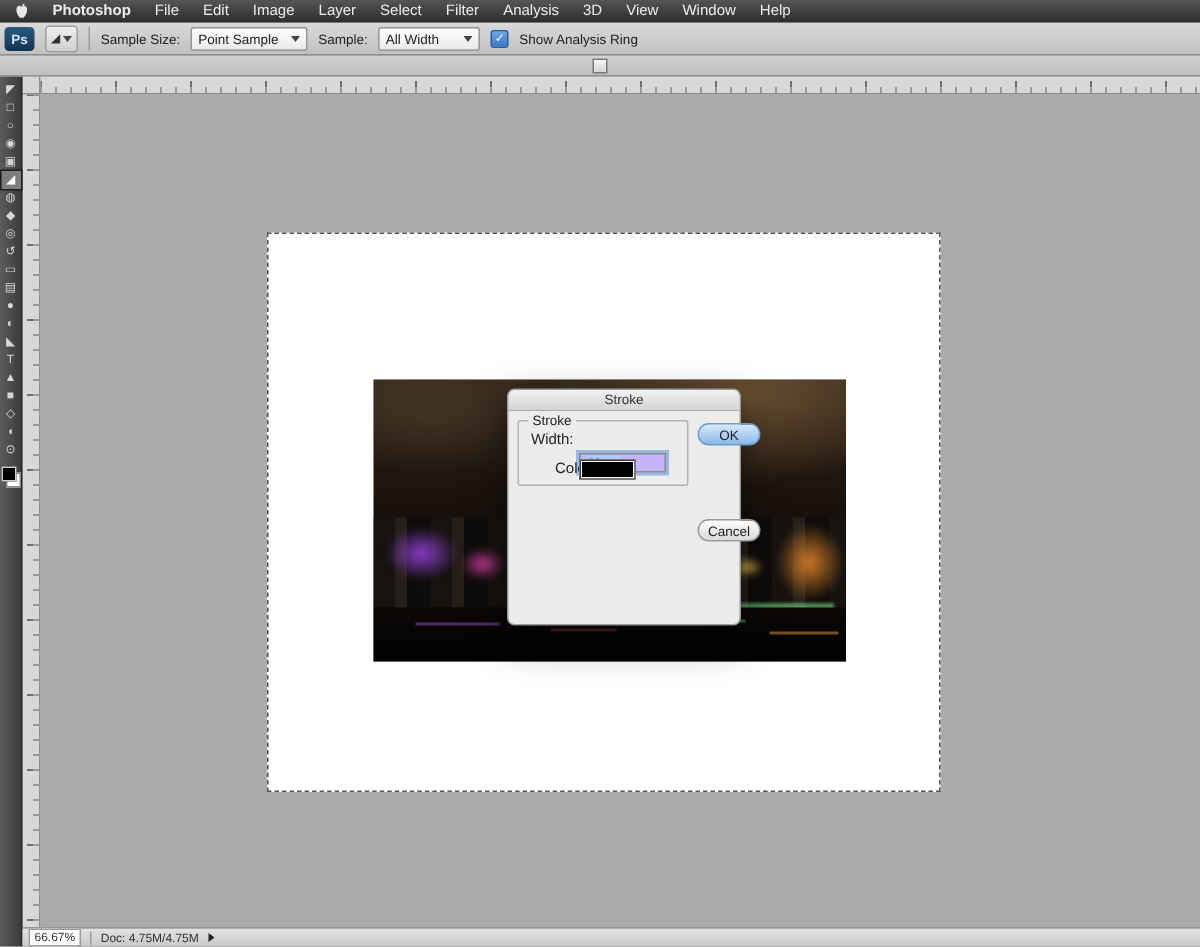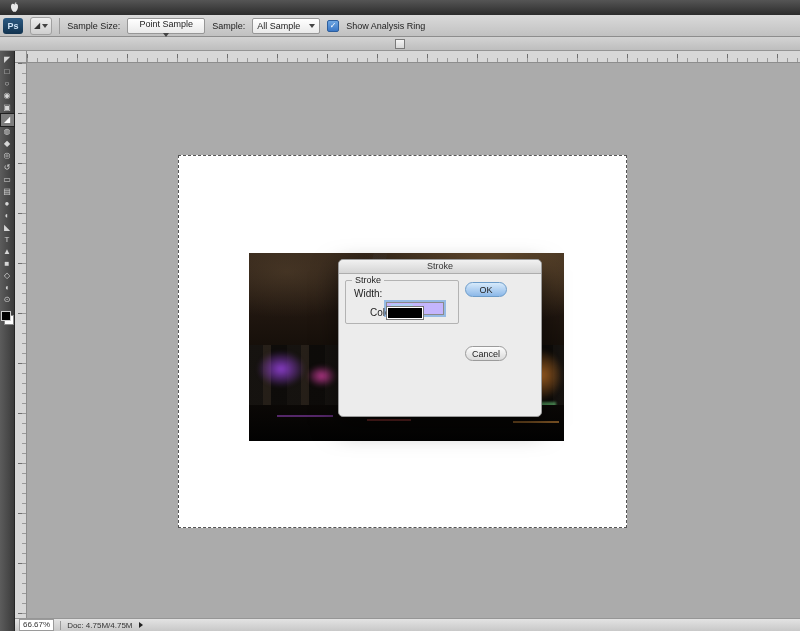--- a/index.html
+++ b/index.html
@@ -96,21 +96,21 @@
   .g-orange{left:268px;top:96px;width:46px;height:52px;background:radial-gradient(closest-side,rgba(255,150,50,.8),rgba(255,150,50,0));}
   .water{position:absolute;left:0;right:0;bottom:0;height:36px;background:linear-gradient(#0b0806,#020202);}
   .refl{position:absolute;height:2px;filter:blur(.5px);}
   .r1{left:28px;bottom:24px;width:56px;background:rgba(200,90,255,.4);}
   .r2{left:118px;bottom:20px;width:44px;background:rgba(255,90,90,.35);}
   .r3{left:196px;bottom:26px;width:52px;background:rgba(100,255,150,.4);}
   .r4{left:264px;bottom:18px;width:46px;background:rgba(255,170,70,.45);}
   .pier{position:absolute;right:8px;bottom:34px;width:72px;height:5px;background:rgba(130,255,150,.5);filter:blur(1px);}
 
   
-  .dialog{position:absolute;left:159px;top:103px;width:204px;height:158px;box-sizing:border-box;
+  .dialog{position:absolute;left:159px;top:103px;width:156px;height:158px;box-sizing:border-box;
     background:#ececec;border:1px solid #9a9a9a;border-radius:5px;
     box-shadow:0 10px 26px rgba(0,0,0,.55);font-size:9px;color:#222;z-index:10;}
   .dialog-title{height:13px;line-height:13px;text-align:center;font-size:9px;color:#333;
     background:linear-gradient(#f1f1f1,#d5d5d5);border-bottom:1px solid #adadad;
     border-radius:5px 5px 0 0;}
   .group{position:absolute;border:1px solid #b3b3b3;border-radius:2px;}
   .legend{position:absolute;top:-6px;left:6px;background:#ececec;padding:0 3px;font-size:9px;line-height:10px;}
   .g-stroke{left:6px;top:20px;width:112px;height:42px;}
   .g-location{left:6px;top:66px;width:112px;height:28px;}
   .g-blending{left:6px;top:98px;width:112px;height:56px;}
@@ -158,37 +158,38 @@
 </head>
 <body>
 
 <div class="menubar">
   <span class="apple">
     <svg width="9" height="11" viewBox="0 0 9 11">
       <path d="M4.5 2.6 C3.4 1.4 1.6 1.7 1.1 3.4 C0.5 5.5 1.8 8.6 3.1 9.6 C3.7 10.1 4.2 9.8 4.5 9.8 C4.8 9.8 5.3 10.1 5.9 9.6 C7.2 8.6 8.5 5.5 7.9 3.4 C7.4 1.7 5.6 1.4 4.5 2.6 Z" fill="#e8e8e8"></path>
       <path d="M4.6 2.2 C4.6 1.2 5.4 0.4 6.3 0.3 C6.4 1.3 5.6 2.1 4.6 2.2 Z" fill="#e8e8e8"></path>
     </svg>
   </span>
+  <span><span class="menu app">Photoshop</span><span class="menu">File</span><span class="menu">Edit</span><span class="menu">Image</span><span class="menu">Layer</span><span class="menu">Select</span><span class="menu">Filter</span><span class="menu">Analysis</span><span class="menu">3D</span><span class="menu">View</span><span class="menu">Window</span><span class="menu">Help</span></span>
 </div>
 
 <div class="optionsbar">
   <div class="ps-badge">Ps</div>
   <div class="tool-preset">
     <span class="glyph">◢</span>
     <span class="caret"></span>
   </div>
   <div class="vsep"></div>
   <span class="ob-label">Sample Size:</span>
-  <div class="dropdown" style="min-width:68px;flex-direction:column;">
+  <div class="dropdown" style="min-width:68px;">
     <span>Point Sample</span>
     <span class="caret"></span>
   </div>
   <span class="ob-label">Sample:</span>
   <div class="dropdown" style="min-width:58px;">
-    <span>All Sample</span>
+    <span>All Width</span>
     <span class="caret"></span>
   </div>
   <span class="checkbox-box">✓</span>
   <span class="ob-label">Show Analysis Ring</span>
 </div>
 
 <div class="doctab">
   <span class="doc-icon"></span>
 </div>
 

